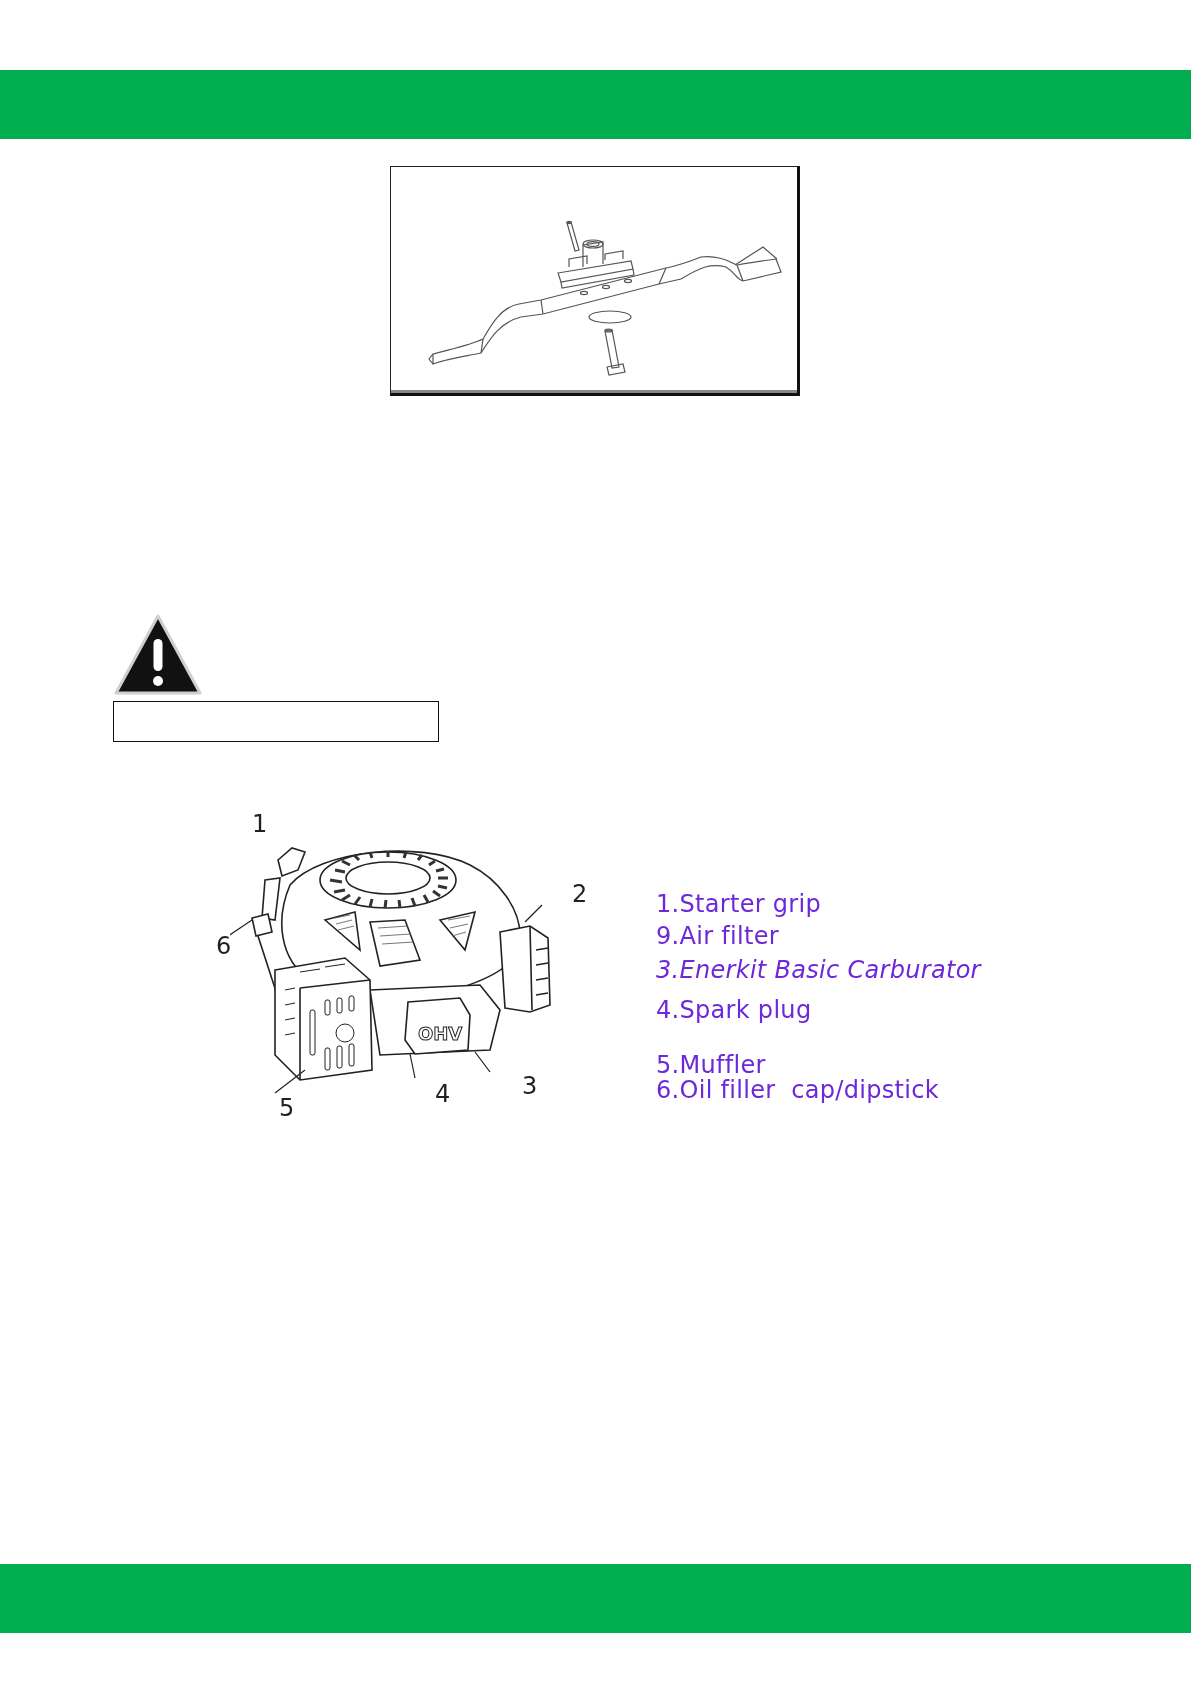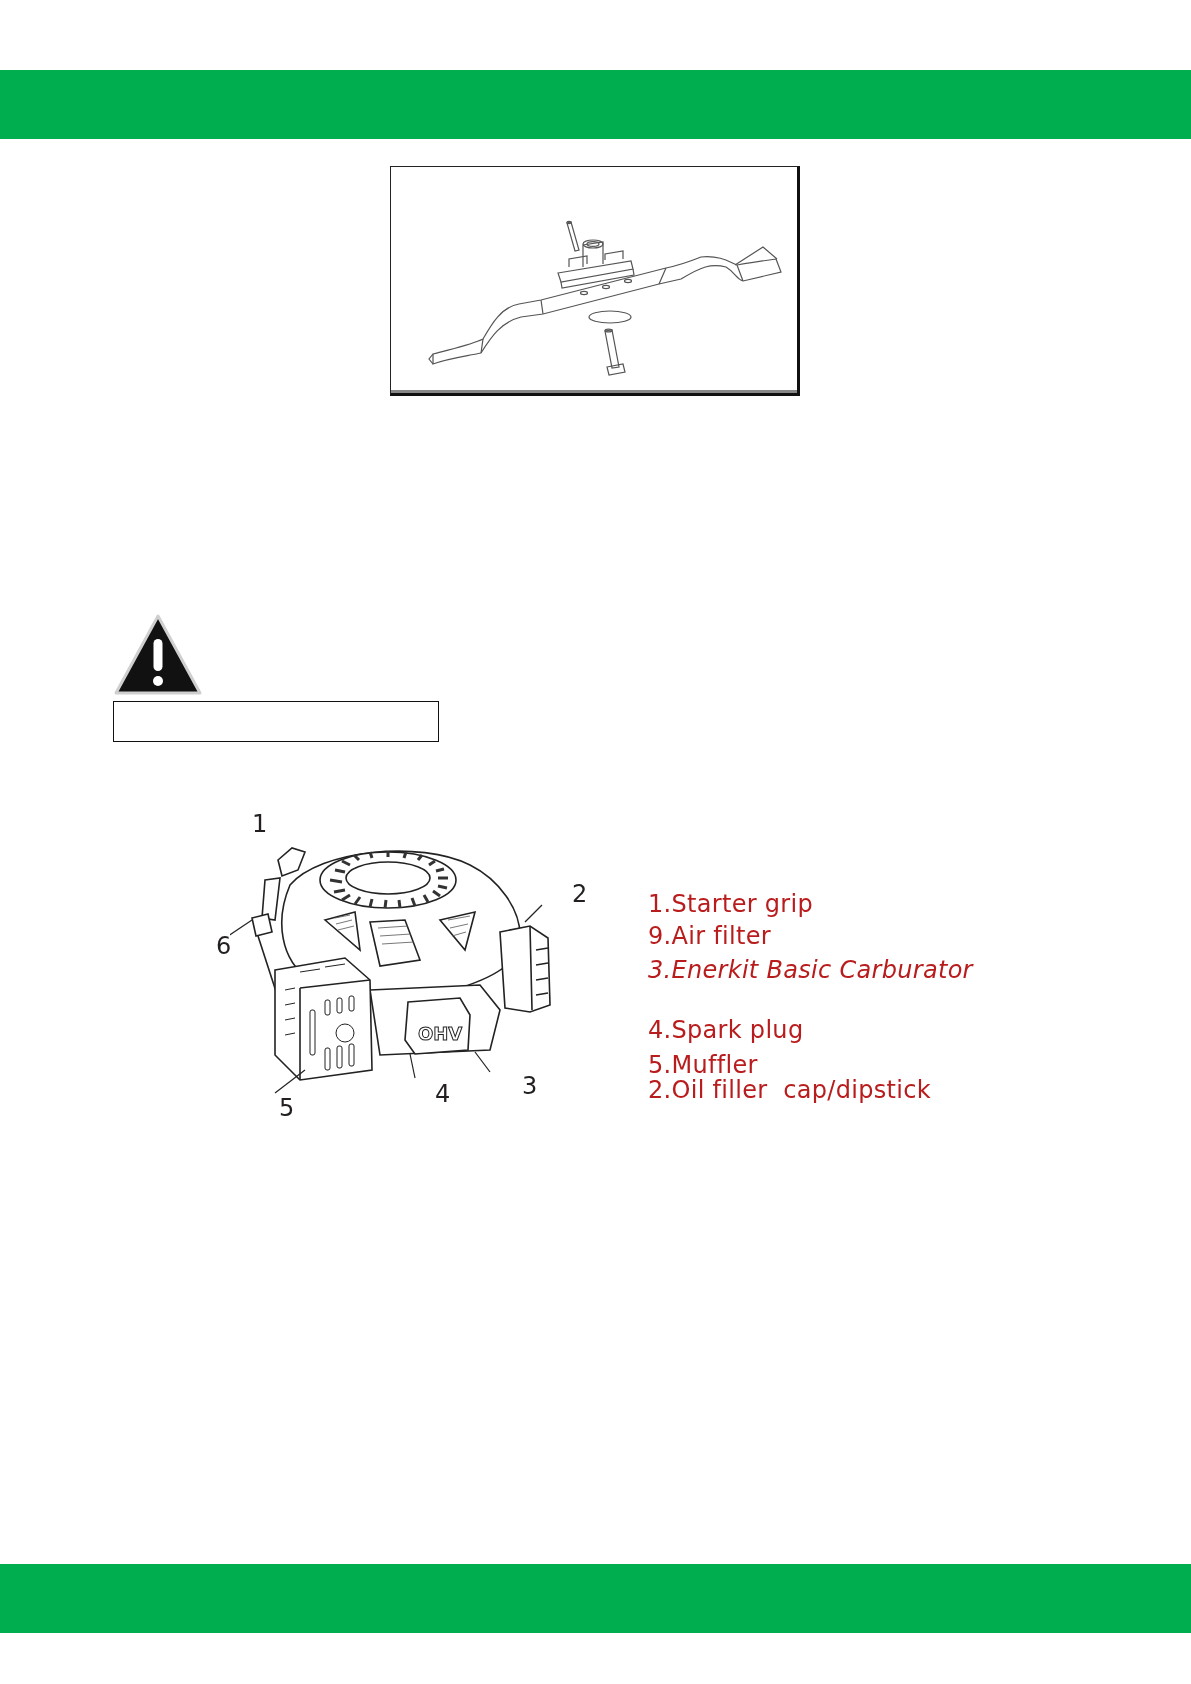--- a/index.html
+++ b/index.html
@@ -15,22 +15,22 @@
   #blade-figure svg { position:absolute; left:0; top:0; }
 
   #warning-icon { position:absolute; left:113px; top:613px; width:90px; height:84px; }
   #warning-box { position:absolute; left:113px; top:701px; width:324px; height:39px;
                  border:1.5px solid #111; background:#fff; }
 
   #engine-figure { position:absolute; left:230px; top:840px; width:380px; height:320px; }
   .callout-num { position:absolute; font-family:"DejaVu Sans", sans-serif; font-size:24px; color:#231f20; }
 
   #parts-legend { position:absolute; left:640px; top:886px; }
-  .legend-item { font-family:"DejaVu Sans", sans-serif; font-size:24px; color:#b91c1c;
-                 white-space:pre; position:absolute; left:8px; letter-spacing:0.3px; }
+  .legend-item { font-family:"DejaVu Sans", sans-serif; font-size:24px; color:#6d28d9;
+                 white-space:pre; position:absolute; left:16px; letter-spacing:0.3px; }
 </style>
 </head>
 <body>
 
 <div id="header-band" class="band"></div>
 
 <div id="blade-figure">
   <svg width="406" height="226" viewBox="0 0 406 226" fill="none" stroke="#555" stroke-width="1.2">
 
     <g>
@@ -137,18 +137,18 @@
   <span class="callout-num" style="left:292px;top:232px;">3</span>
   <span class="callout-num" style="left:205px;top:240px;">4</span>
   <span class="callout-num" style="left:49px;top:254px;">5</span>
   <span class="callout-num" style="left:-14px;top:92px;">6</span>
 </div>
 
 <div id="parts-legend">
   <div class="legend-item" style="top:4px;">1.Starter grip</div>
   <div class="legend-item" style="top:36px;">9.Air filter</div>
   <div class="legend-item" style="top:70px;font-style:italic;">3.Enerkit Basic Carburator</div>
-  <div class="legend-item" style="top:110px;margin-top:20px;">4.Spark plug</div>
+  <div class="legend-item" style="top:110px;">4.Spark plug</div>
   <div class="legend-item" style="top:150px;margin-top:15px;">5.Muffler</div>
-  <div class="legend-item" style="top:190px;">2.Oil filler  cap/dipstick</div>
+  <div class="legend-item" style="top:190px;">6.Oil filler  cap/dipstick</div>
 </div>
 
 <div id="footer-band" class="band"></div>
 
 </body></html>

